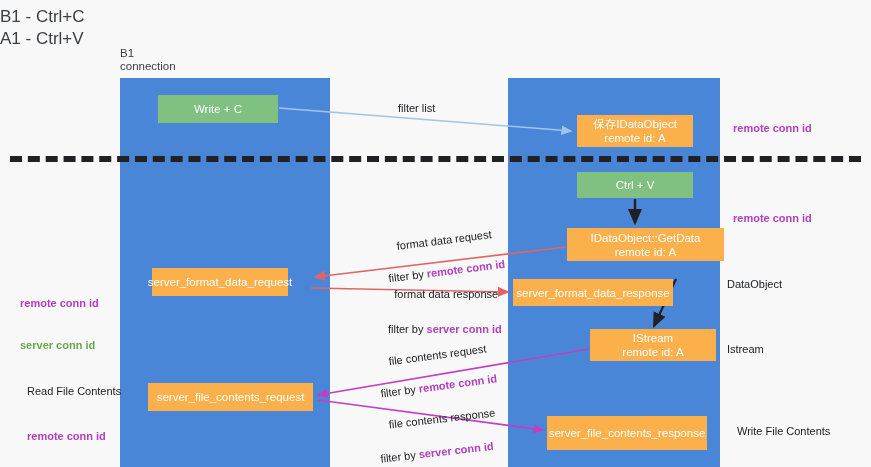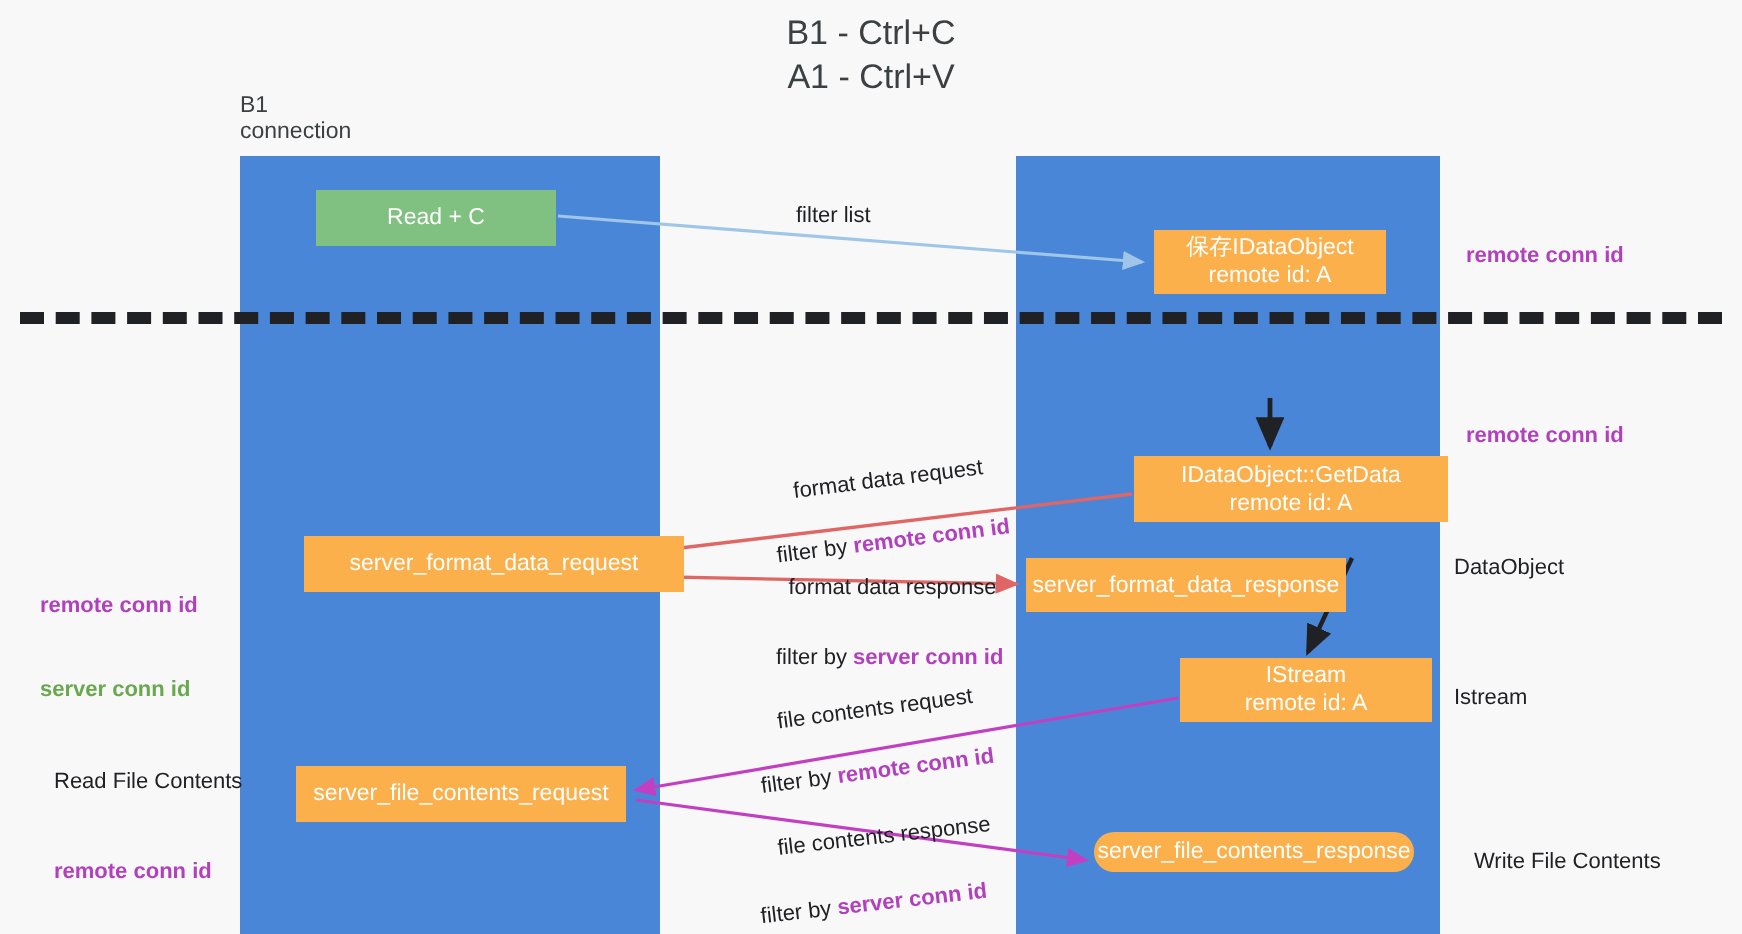--- a/index.html
+++ b/index.html
@@ -15,21 +15,21 @@
   svg.layer{position:absolute;left:0;top:0;width:871px;height:467px;pointer-events:none;}
 
   
   .lane{position:absolute;background:#4a86d8;}
   #lane-b1{left:120px;top:78px;width:210px;height:389px;}
   #lane-a1{left:508px;top:78px;width:212px;height:389px;}
 
   
   #diagram-title{
     position:absolute;left:0;top:6px;width:871px;
-    text-align:center;color:#3c4043;font-size:17px;line-height:22px;
+    text-align:left;color:#3c4043;font-size:17px;line-height:22px;
     white-space:pre-line;
   }
   .lane-head{
     position:absolute;color:#3c4043;
     font-size:11.5px;line-height:13px;white-space:pre-line;
   }
   #head-b1{left:120px;top:47px;width:210px;}
   #head-a1{left:508px;top:47px;width:212px;}
 
   
@@ -39,25 +39,25 @@
     color:#ffffff;font-size:11.5px;line-height:14px;text-align:center;
     white-space:pre-line;
   }
   .green{background:#80c080;}
   .orange{background:#fbb04c;}
 
   #node-ctrl-c{left:158px;top:95px;width:120px;height:28px;}
   #node-idataobject{left:577px;top:115px;width:116px;height:32px;}
   #node-ctrl-v{left:577px;top:172px;width:116px;height:26px;}
   #node-getdata{left:567px;top:228px;width:157px;height:33px;}
-  #node-fmt-req{left:152px;top:268px;width:190px;height:28px;}
+  #node-fmt-req{left:152px;top:268px;width:136px;height:28px;}
   #node-fmt-resp{left:513px;top:279px;width:160px;height:27px;}
   #node-istream{left:590px;top:329px;width:126px;height:32px;}
   #node-file-req{left:148px;top:383px;width:165px;height:28px;}
-  #node-file-resp{left:547px;top:416px;width:160px;height:20px;border-radius:13px;}
+  #node-file-resp{left:547px;top:416px;width:160px;height:34px;}
 
   
   .lbl{position:absolute;color:#202124;font-size:11px;line-height:14px;white-space:pre;}
   .purple{color:#b23fbd;font-weight:bold;}
   .green-t{color:#6aa84f;font-weight:bold;}
 
   #lbl-format-list{left:398px;top:101px;}
   #lbl-remote-1{left:733px;top:121px;}
   #lbl-remote-2{left:733px;top:211px;}
   #lbl-dataobject{left:727px;top:236px;margin-top:41px;}
@@ -137,23 +137,24 @@
   </svg>
 
   <div id="divider"></div>
 
   <div id="diagram-title">B1 - Ctrl+C
 A1 - Ctrl+V</div>
 
   <div class="lane-head" id="head-b1">B1
 connection</div>
 
-  <div class="node green" id="node-ctrl-c">Read + C</div>
+  <div class="node green" id="node-ctrl-c">Write + C</div>
   <div class="node orange" id="node-idataobject">保存IDataObject
 remote id: A</div>
+  <div class="node green" id="node-ctrl-v">Ctrl + V</div>
   <div class="node orange" id="node-getdata">IDataObject::GetData
 remote id: A</div>
   <div class="node orange" id="node-fmt-req">server_format_data_request</div>
   <div class="node orange" id="node-fmt-resp">server_format_data_response</div>
   <div class="node orange" id="node-istream">IStream
 remote id: A</div>
   <div class="node orange" id="node-file-req">server_file_contents_request</div>
   <div class="node orange" id="node-file-resp">server_file_contents_response</div>
 
   <div class="lbl" id="lbl-format-list">filter list</div>

